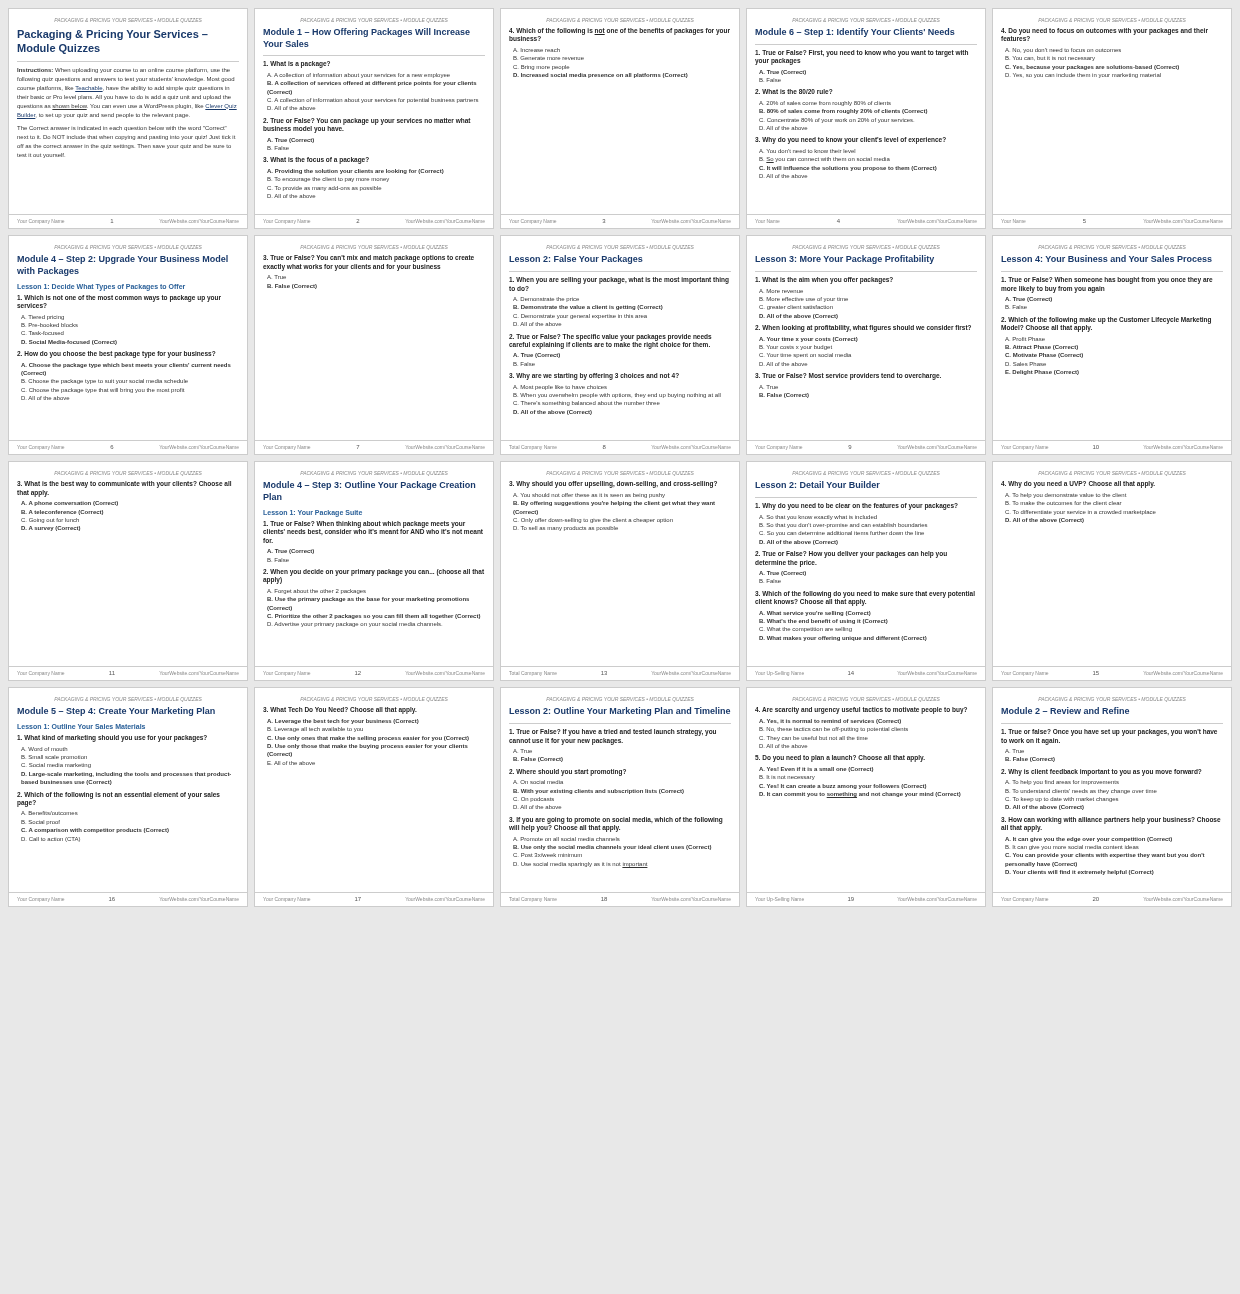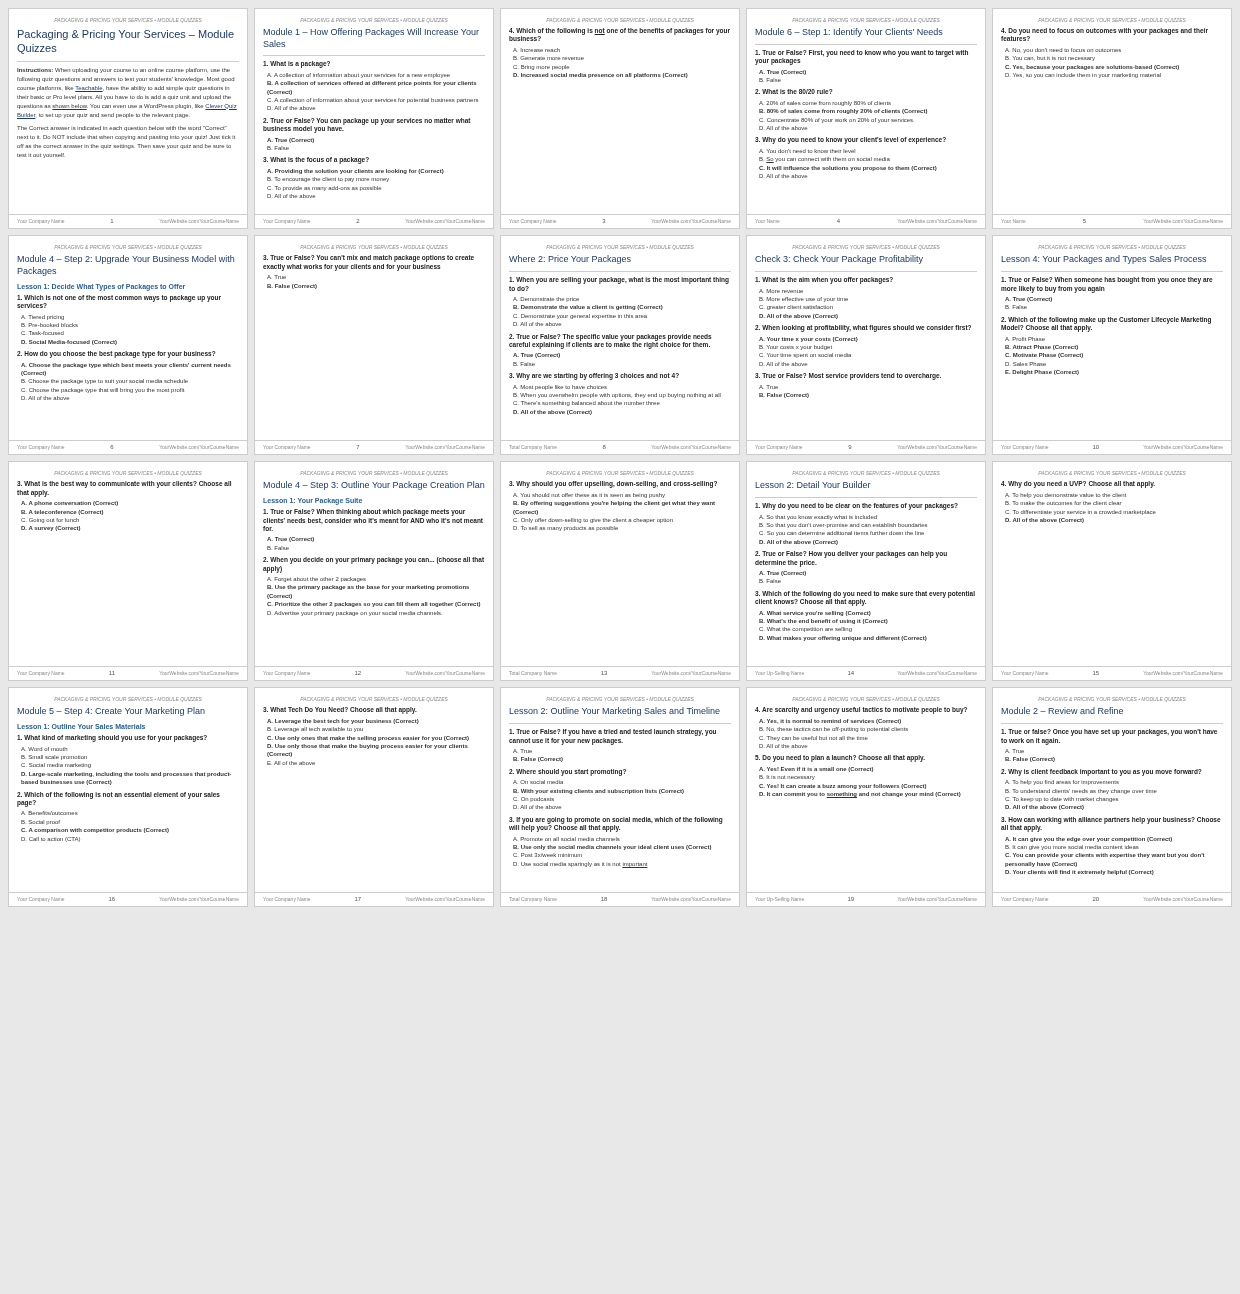--- a/index.html
+++ b/index.html
@@ -25,21 +25,21 @@
     }
     .slide-header {
       font-size: 5px;
       color: #888;
       text-align: center;
       margin-bottom: 4px;
       font-style: italic;
     }
     .slide-title {
       font-size: 9px;
-      font-weight: normal;
+      font-weight: bold;
       color: #1a3a6b;
       margin-bottom: 5px;
       line-height: 1.3;
     }
     .slide-title.large {
       font-size: 11px;
     }
     .slide-section-title {
       font-size: 7px;
       font-weight: bold;
@@ -236,21 +236,21 @@
     <div style="height:120px;"></div>
     <div class="slide-footer">
       <span class="footer-left">Your Company Name</span>
       <span class="page-number">7</span>
       <span class="footer-right">YourWebsite.com/YourCourseName</span>
     </div>
   </div>
 
   <div class="slide">
     <div class="slide-header">PACKAGING &amp; PRICING YOUR SERVICES • MODULE QUIZZES</div>
-    <div class="slide-title">Where 2: Price Your Packages</div>
+    <div class="slide-title">Lesson 2: False Your Packages</div>
     <div class="divider"></div>
     <div class="question">1. When you are selling your package, what is the most important thing to do?</div>
     <div class="option">A. Demonstrate the price</div>
     <div class="option correct">B. Demonstrate the value a client is getting (Correct)</div>
     <div class="option">C. Demonstrate your general expertise in this area</div>
     <div class="option">D. All of the above</div>
     <div class="question">2. True or False? The specific value your packages provide needs careful explaining if clients are to make the right choice for them.</div>
     <div class="option correct">A. True (Correct)</div>
     <div class="option">B. False</div>
     <div class="question">3. Why are we starting by offering 3 choices and not 4?</div>
@@ -261,21 +261,21 @@
     <div style="height:8px;"></div>
     <div class="slide-footer">
       <span class="footer-left">Total Company Name</span>
       <span class="page-number">8</span>
       <span class="footer-right">YourWebsite.com/YourCourseName</span>
     </div>
   </div>
 
   <div class="slide">
     <div class="slide-header">PACKAGING &amp; PRICING YOUR SERVICES • MODULE QUIZZES</div>
-    <div class="slide-title">Check 3: Check Your Package Profitability</div>
+    <div class="slide-title">Lesson 3: More Your Package Profitability</div>
     <div class="divider"></div>
     <div class="question">1. What is the aim when you offer packages?</div>
     <div class="option">A. More revenue</div>
     <div class="option">B. More effective use of your time</div>
     <div class="option">C. greater client satisfaction</div>
     <div class="option correct">D. All of the above (Correct)</div>
     <div class="question">2. When looking at profitability, what figures should we consider first?</div>
     <div class="option correct">A. Your time x your costs (Correct)</div>
     <div class="option">B. Your costs x your budget</div>
     <div class="option">C. Your time spent on social media</div>
@@ -286,21 +286,21 @@
     <div style="height:14px;"></div>
     <div class="slide-footer">
       <span class="footer-left">Your Company Name</span>
       <span class="page-number">9</span>
       <span class="footer-right">YourWebsite.com/YourCourseName</span>
     </div>
   </div>
 
   <div class="slide">
     <div class="slide-header">PACKAGING &amp; PRICING YOUR SERVICES • MODULE QUIZZES</div>
-    <div class="slide-title">Lesson 4: Your Packages and Types Sales Process</div>
+    <div class="slide-title">Lesson 4: Your Business and Your Sales Process</div>
     <div class="divider"></div>
     <div class="question">1. True or False? When someone has bought from you once they are more likely to buy from you again</div>
     <div class="option correct">A. True (Correct)</div>
     <div class="option">B. False</div>
     <div class="question">2. Which of the following make up the Customer Lifecycle Marketing Model? Choose all that apply.</div>
     <div class="option">A. Profit Phase</div>
     <div class="option correct">B. Attract Phase (Correct)</div>
     <div class="option correct">C. Motivate Phase (Correct)</div>
     <div class="option">D. Sales Phase</div>
     <div class="option correct">E. Delight Phase (Correct)</div>
@@ -435,21 +435,21 @@
     <div style="height:100px;"></div>
     <div class="slide-footer">
       <span class="footer-left">Your Company Name</span>
       <span class="page-number">17</span>
       <span class="footer-right">YourWebsite.com/YourCourseName</span>
     </div>
   </div>
 
   <div class="slide">
     <div class="slide-header">PACKAGING &amp; PRICING YOUR SERVICES • MODULE QUIZZES</div>
-    <div class="slide-title">Lesson 2: Outline Your Marketing Sales and Timeline</div>
+    <div class="slide-title">Lesson 2: Outline Your Marketing Plan and Timeline</div>
     <div class="divider"></div>
     <div class="question">1. True or False? If you have a tried and tested launch strategy, you cannot use it for your new packages.</div>
     <div class="option">A. True</div>
     <div class="option correct">B. False (Correct)</div>
     <div class="question">2. Where should you start promoting?</div>
     <div class="option">A. On social media</div>
     <div class="option correct">B. With your existing clients and subscription lists (Correct)</div>
     <div class="option">C. On podcasts</div>
     <div class="option">D. All of the above</div>
     <div class="question">3. If you are going to promote on social media, which of the following will help you? Choose all that apply.</div>

